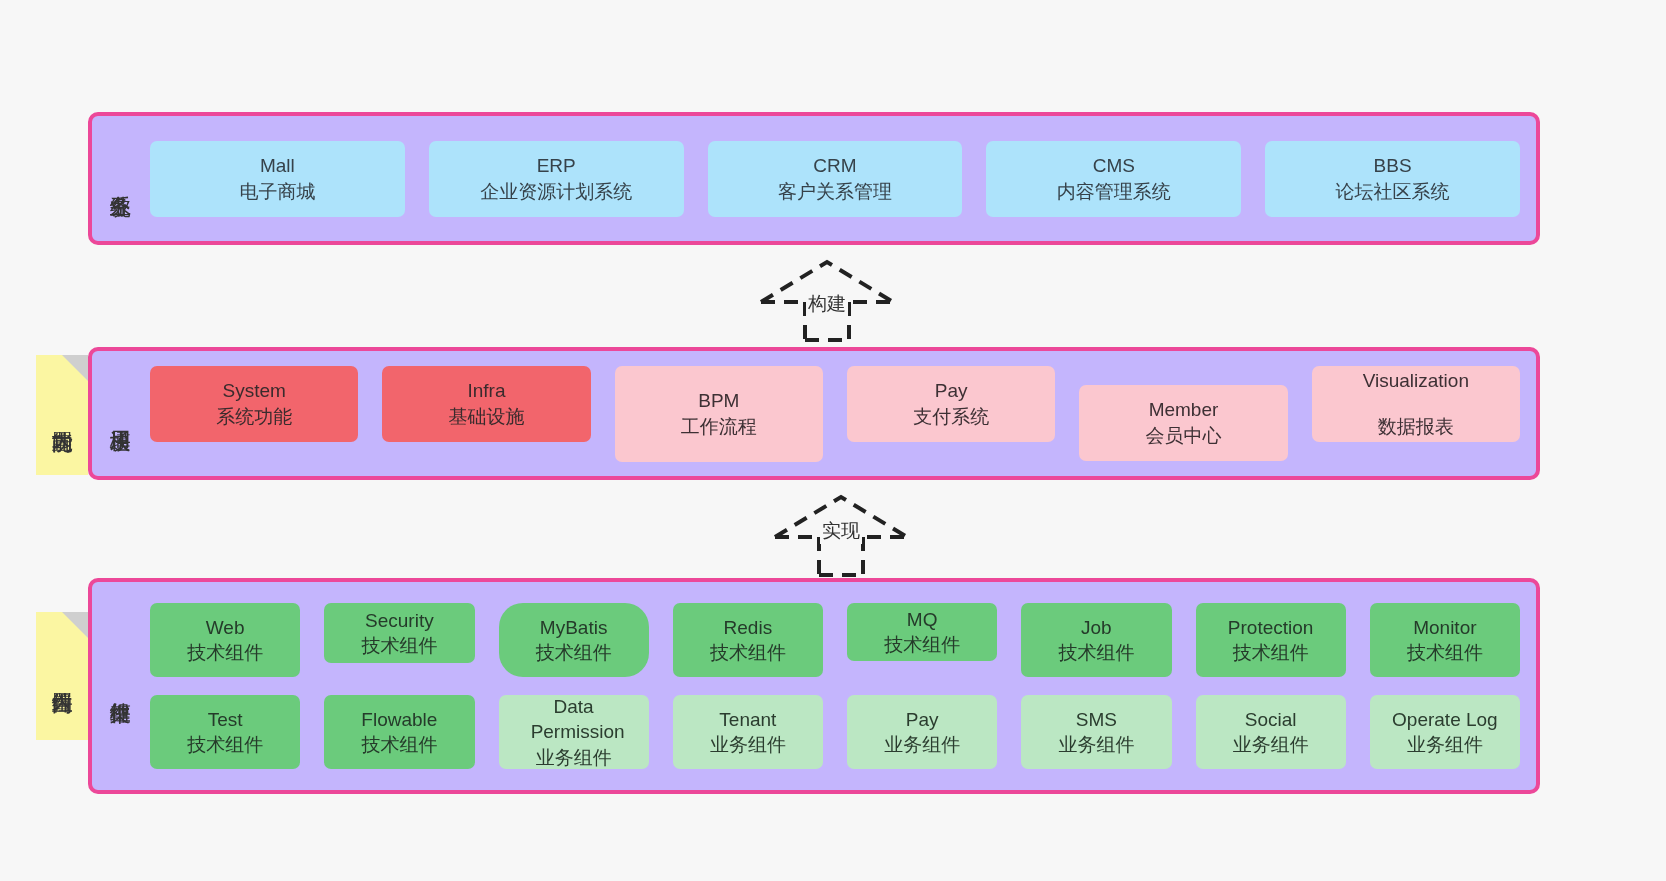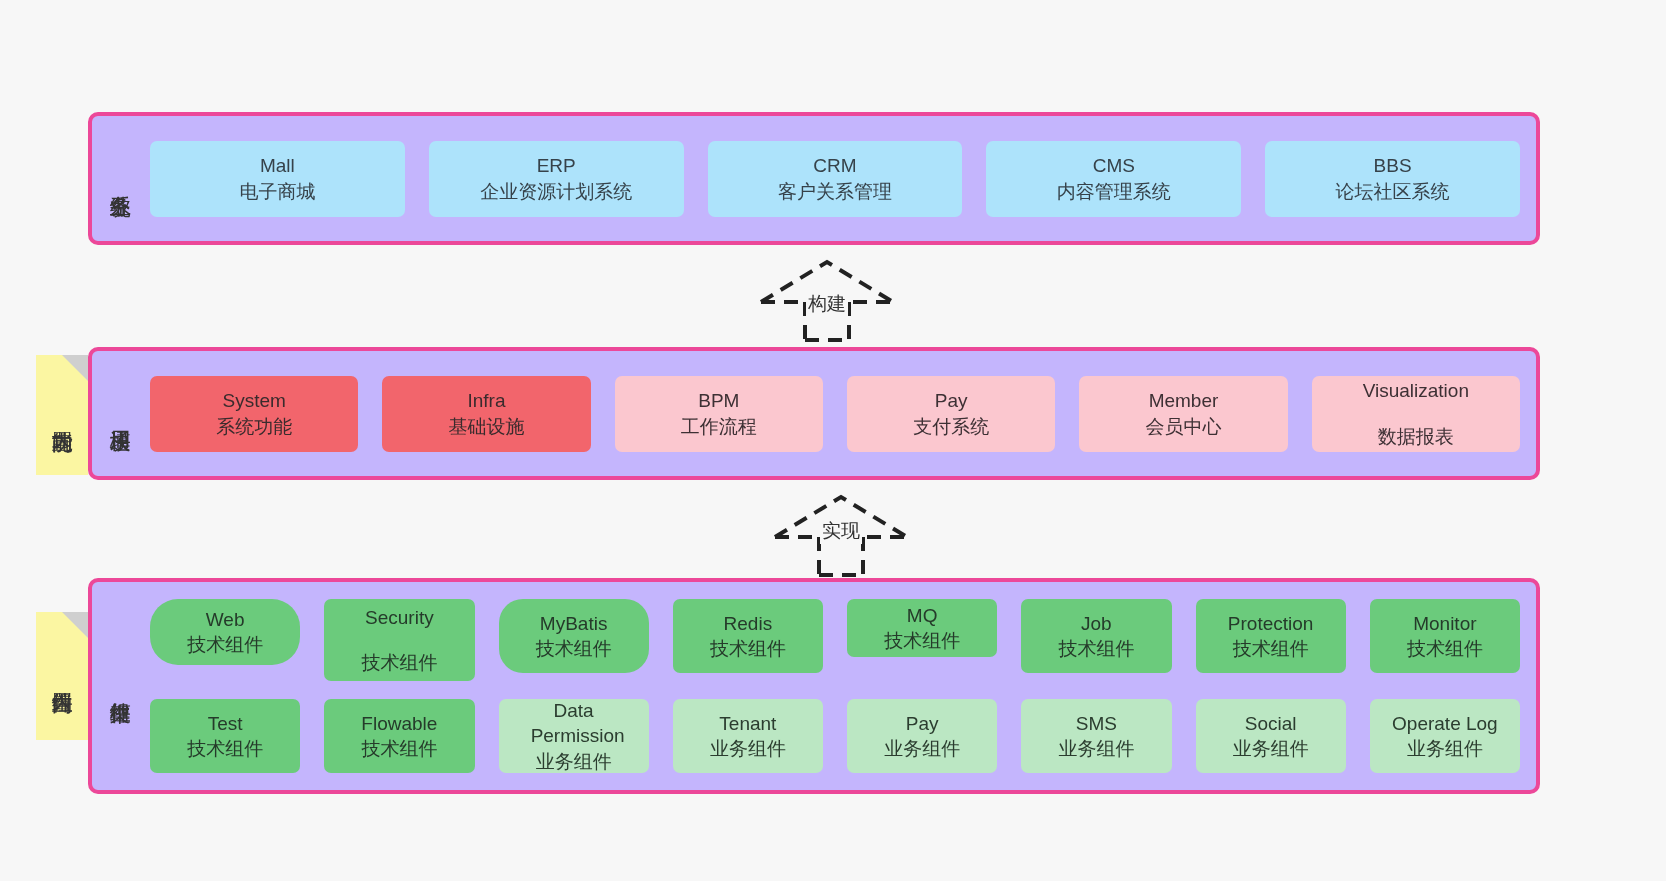--- a/index.html
+++ b/index.html
@@ -176,29 +176,29 @@
     <div class="layer-body">
       <div class="row">
         <div class="card c-red" style="height:76px;">
           <span class="t1">System</span>
           <span class="t2">系统功能</span>
         </div>
         <div class="card c-red" style="height:76px;">
           <span class="t1">Infra</span>
           <span class="t2">基础设施</span>
         </div>
-        <div class="card c-pink" style="height:76px;">
+        <div class="card c-pink" style="height:96px;">
           <span class="t1">BPM</span>
           <span class="t2">工作流程</span>
         </div>
         <div class="card c-pink" style="height:76px;">
           <span class="t1">Pay</span>
           <span class="t2">支付系统</span>
         </div>
-        <div class="card c-pink" style="height:76px;">
+        <div class="card c-pink" style="height:76px;margin-top:19px;">
           <span class="t1">Member</span>
           <span class="t2">会员中心</span>
         </div>
         <div class="card c-pink" style="height:76px;gap:21px;">
           <span class="t1">Visualization</span>
           <span class="t2">数据报表</span>
         </div>
       </div>
     </div>
   </div>
@@ -214,25 +214,25 @@
   <div class="note" style="left:36px; top:612px; width:52px; height:128px;">
     <span class="fold"></span>
     <span>内置组件</span>
   </div>
 
   <div class="layer" id="layer-framework" style="left:88px; top:578px; width:1452px; height:216px;">
     <div class="layer-title">框架组件</div>
     <div class="layer-body" style="gap:18px;">
 
       <div class="row">
-        <div class="card c-green" style="height:66px;border-radius:28px;">
+        <div class="card c-green" style="height:74px;">
           <span class="t1">Web</span>
           <span class="t2">技术组件</span>
         </div>
-        <div class="card c-green" style="height:82px;justify-content:space-between;">
+        <div class="card c-green" style="height:60px;">
           <span class="t1">Security</span>
           <span class="t2">技术组件</span>
         </div>
         <div class="card c-green" style="height:74px;border-radius:24px;">
           <span class="t1">MyBatis</span>
           <span class="t2">技术组件</span>
         </div>
         <div class="card c-green" style="height:74px;">
           <span class="t1">Redis</span>
           <span class="t2">技术组件</span>

